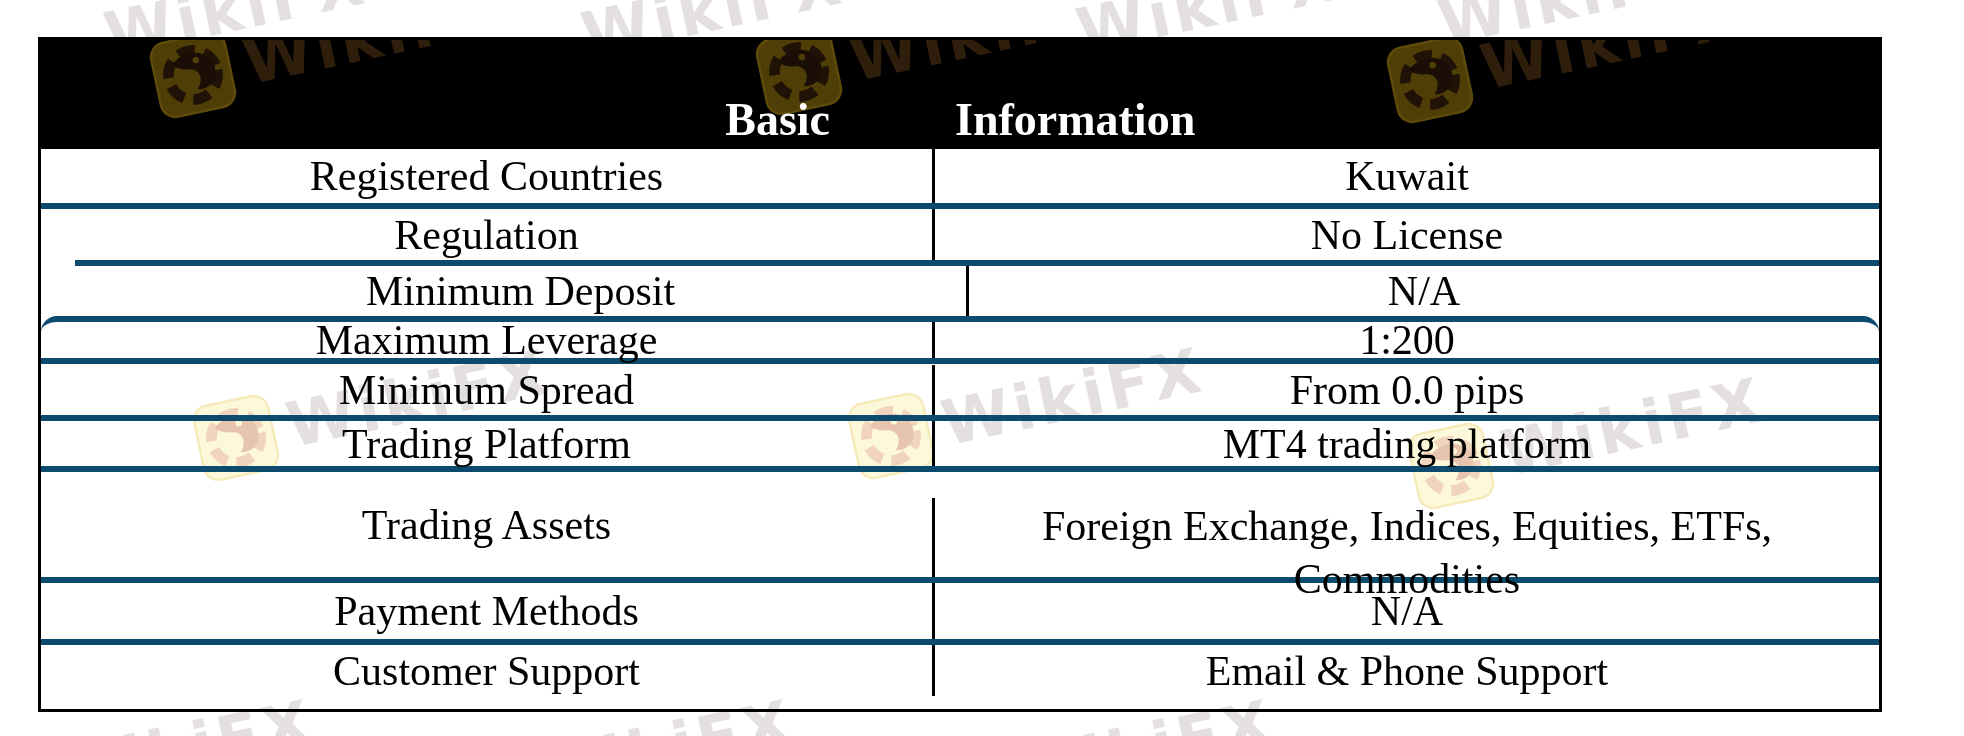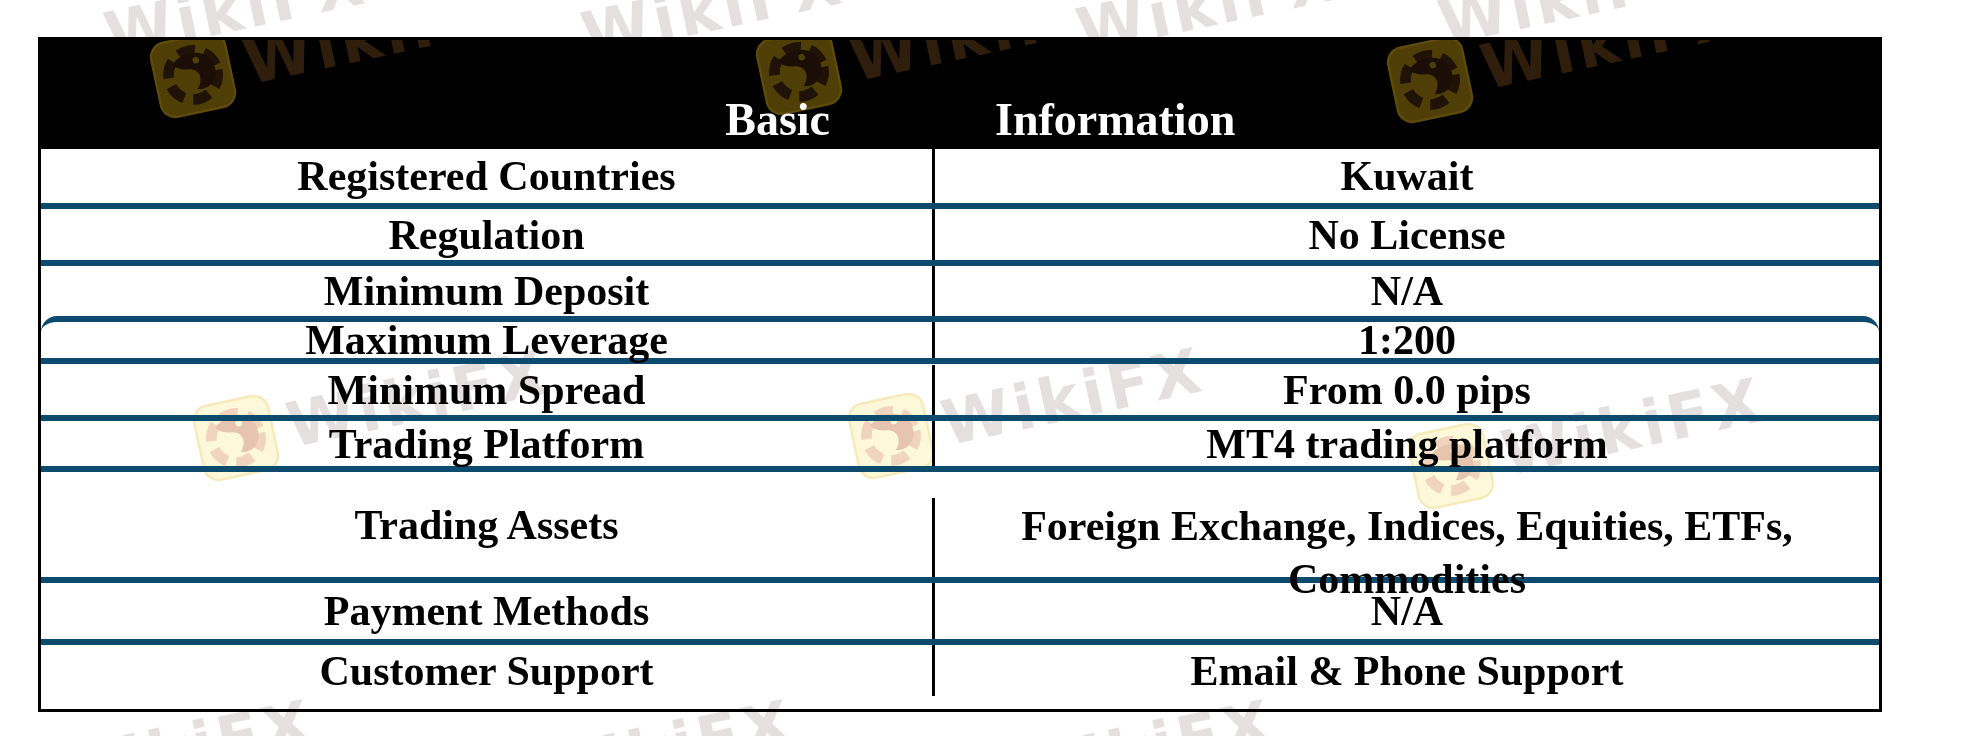--- a/index.html
+++ b/index.html
@@ -51,24 +51,24 @@
     background:transparent;
   }
   #table-header{
     position:relative;height:109px;background:#000;overflow:hidden;
   }
   .header-word{
     position:absolute;bottom:6px;color:#fff;font-weight:bold;font-size:46px;
     font-family:"Liberation Serif","DejaVu Serif",serif;line-height:1;z-index:5;
   }
   #hw-basic{left:0;width:789px;text-align:right;}
-  #hw-info{left:914px;margin-left:40px;}
+  #hw-info{left:914px;}
   #table-header .wm-cluster{z-index:2;}
 
-  #rows{position:relative;font-weight:bold;}
+  #rows{position:relative;}
   .t-row{
     display:flex;border-top:6px solid #0c4a6e;box-sizing:border-box;
     background:transparent;
   }
   .t-row:first-child{border-top:none;}
   .cell{
     display:flex;align-items:center;justify-content:center;
     font-size:42px;color:#000;line-height:50px;text-align:center;
     box-sizing:border-box;padding:0 8px;
   }
@@ -151,21 +151,21 @@
     </div>
   <div id="rows">
       <div class="t-row" style="height: 54px;">
         <div class="cell cell-label">Registered Countries</div>
         <div class="cell cell-value">Kuwait</div>
       </div>
       <div class="t-row" style="height: 57px;">
         <div class="cell cell-label">Regulation</div>
         <div class="cell cell-value">No License</div>
       </div>
-      <div class="t-row" style="height: 56px;">
+      <div class="t-row" style="height: 56px; margin-left: 34px;">
         <div class="cell cell-label">Minimum Deposit</div>
         <div class="cell cell-value">N/A</div>
       </div>
       <div class="t-row" style="height: 42px; border-radius: 16px;">
         <div class="cell cell-label">Maximum Leverage</div>
         <div class="cell cell-value">1:200</div>
       </div>
       <div class="t-row" style="height: 57px; align-items: flex-end;">
         <div class="cell cell-label">Minimum Spread</div>
         <div class="cell cell-value">From 0.0 pips</div>

